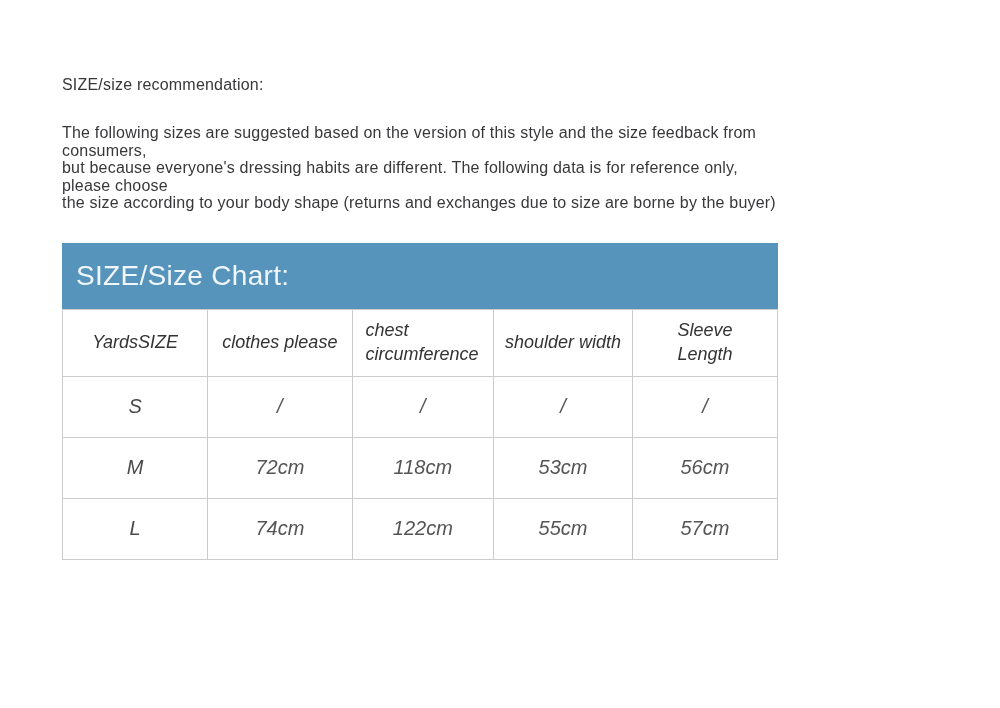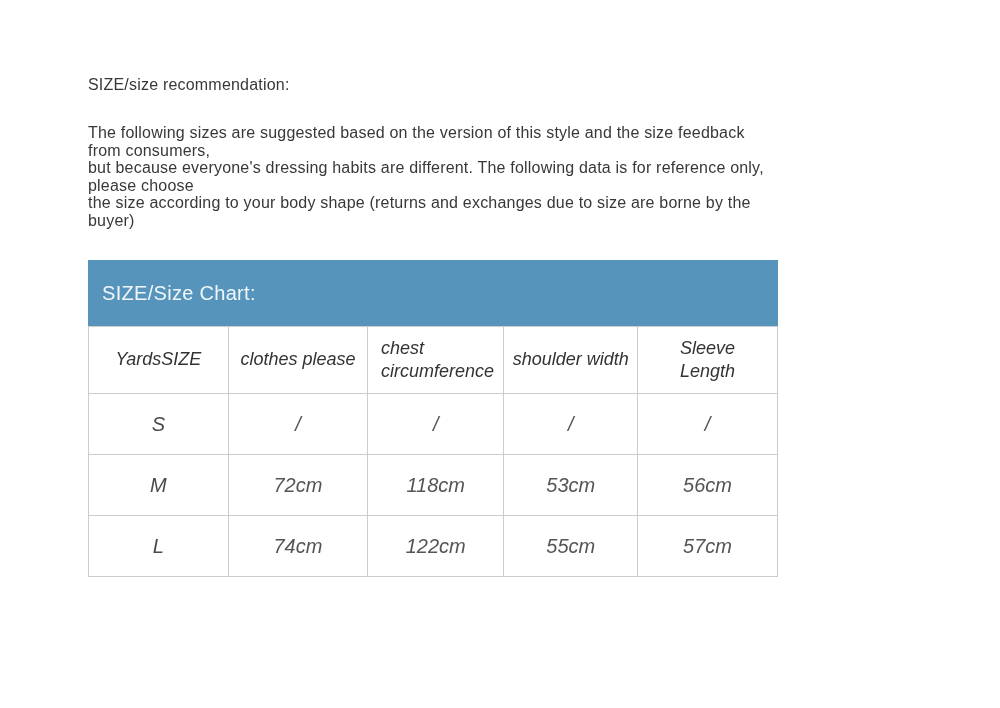--- a/index.html
+++ b/index.html
@@ -6,21 +6,21 @@
     margin: 0;
     padding: 0;
     background: #ffffff;
     font-family: "Liberation Sans", sans-serif;
     color: #38383b;
   }
   .page {
     width: 844px;
     height: 708px;
     box-sizing: border-box;
-    padding: 76px 66px 0 88px;
+    padding: 76px 66px 0 62px;
     background: #ffffff;
     overflow: hidden;
   }
   .title {
     margin: 0;
     font-size: 16px;
     font-weight: normal;
     color: #38383b;
     letter-spacing: 0.2px;
   }
@@ -30,21 +30,21 @@
     line-height: 17.5px;
     color: #38383b;
     white-space: pre-line;
     letter-spacing: 0.2px;
   }
   .chart-header {
     margin-top: 31px;
     height: 66px;
     background: #5694bb;
     color: #f0f6fa;
-    font-size: 20px;
+    font-size: 28px;
     display: flex;
     align-items: center;
     padding-left: 14px;
     box-sizing: border-box;
     letter-spacing: 0.3px;
   }
   table.size-table {
     width: 100%;
     border-collapse: collapse;
     table-layout: fixed;

